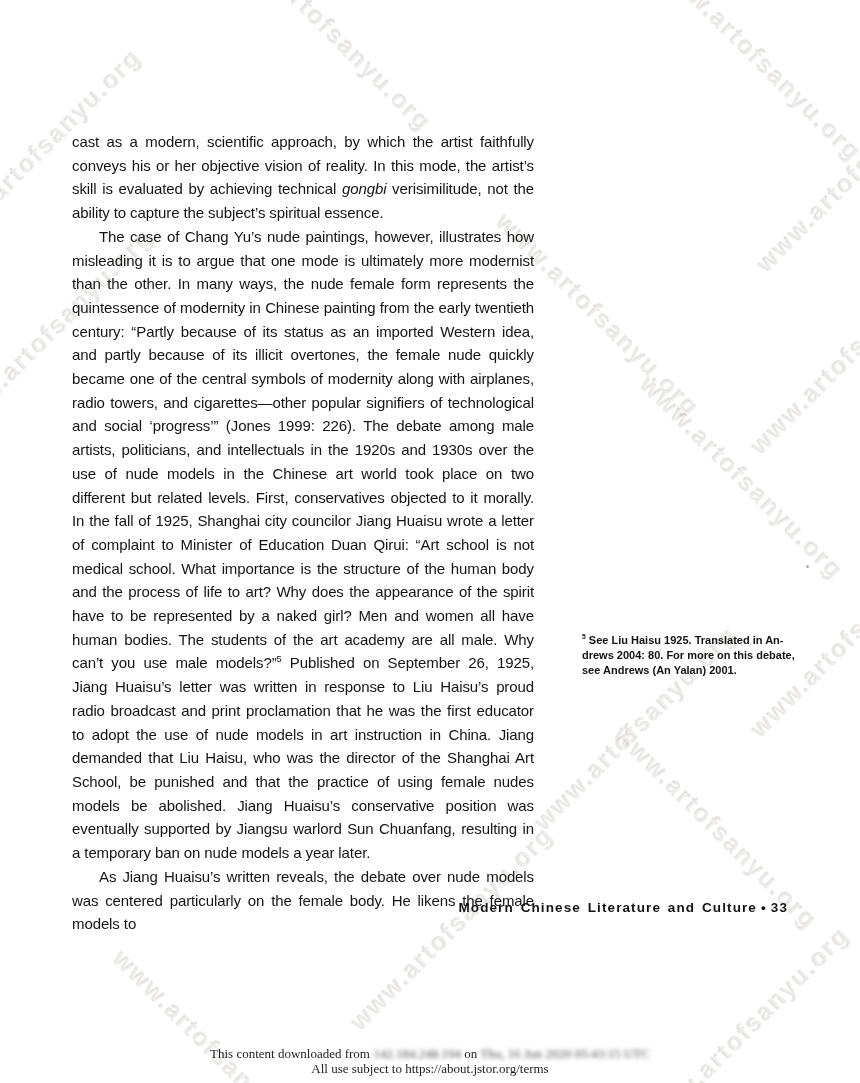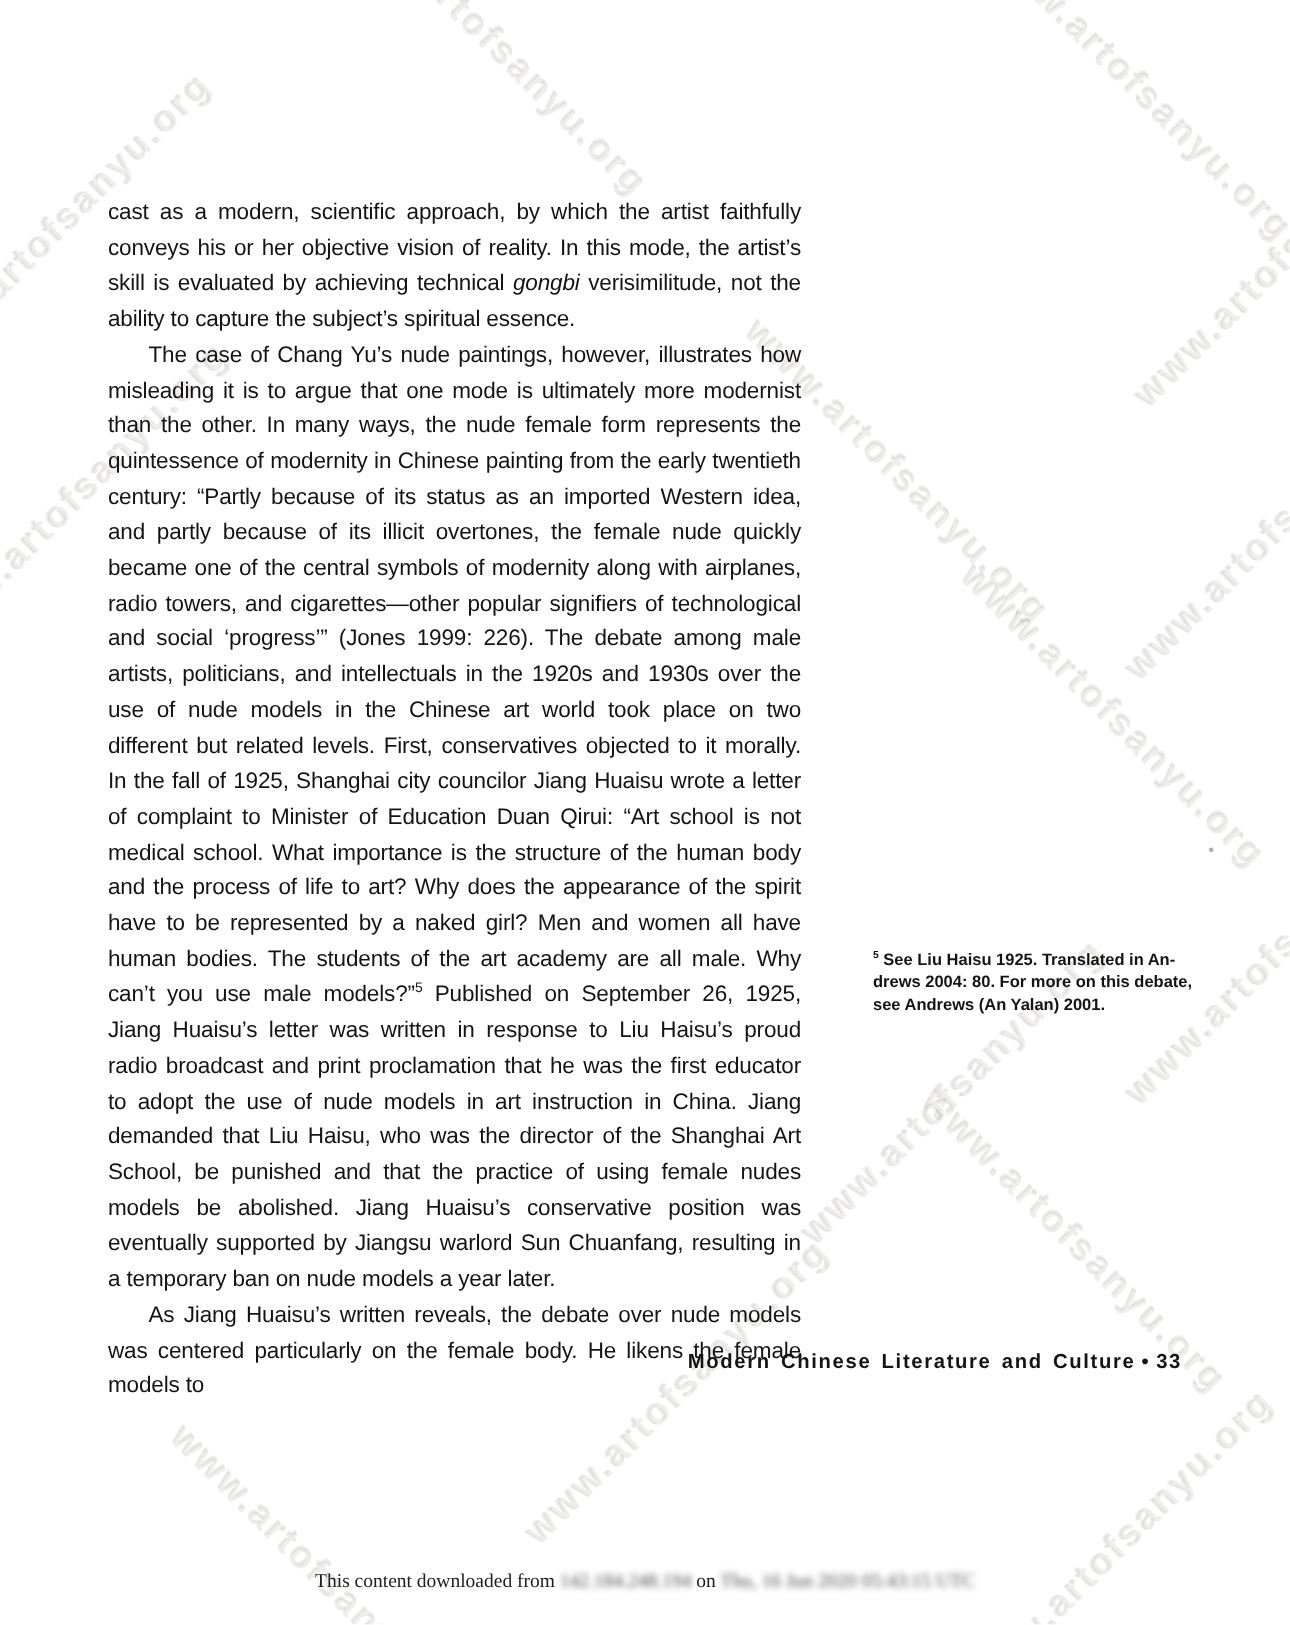--- a/index.html
+++ b/index.html
@@ -132,15 +132,16 @@
   </div>
 
   <div class="footnote"><sup>5</sup> See Liu Haisu 1925. Translated in An-<br>drews 2004: 80. For more on this debate,<br>see Andrews (An Yalan) 2001.</div>
 
   <div class="speck"></div>
 
   <div class="running-footer"><span>Modern Chinese Literature and Culture</span><span class="bullet">•</span><span>33</span></div>
 
   <div class="jstor-footer">
     <div><span>This content downloaded from</span> <span class="redacted">142.184.248.194</span> <span>on</span> <span class="redacted">Thu, 16 Jun 2020 05:43:15 UTC</span></div>
+    <div class="terms-line">All use subject to https://about.jstor.org/terms</div>
   </div>
 
 </div>
 
 </body></html>

